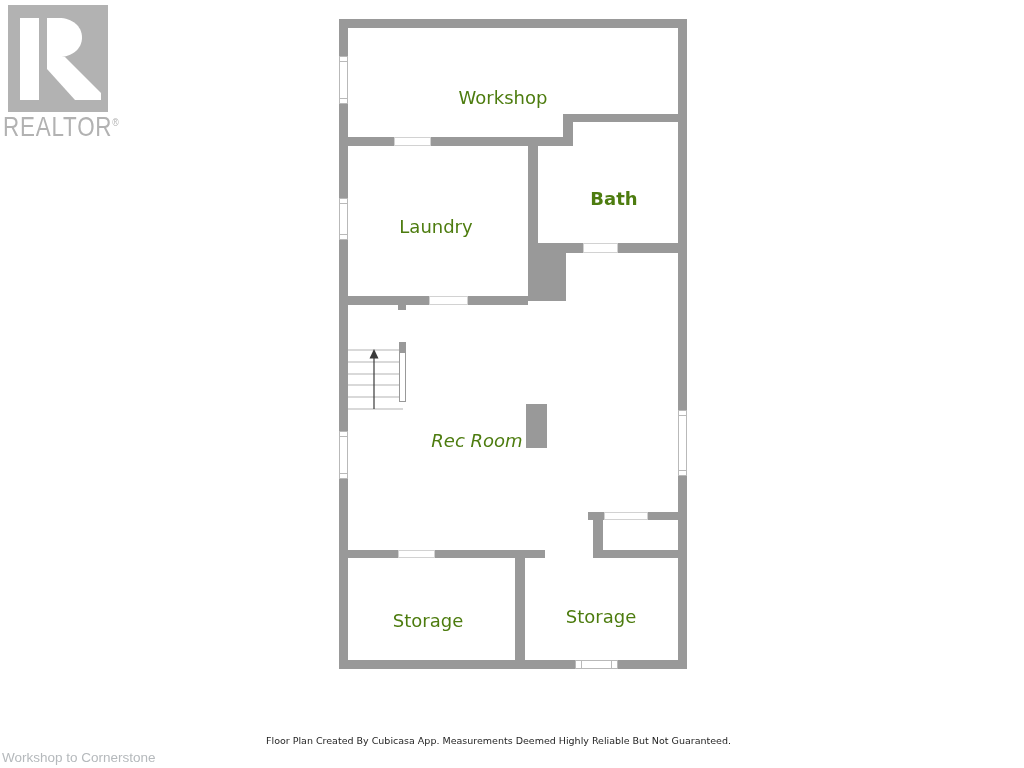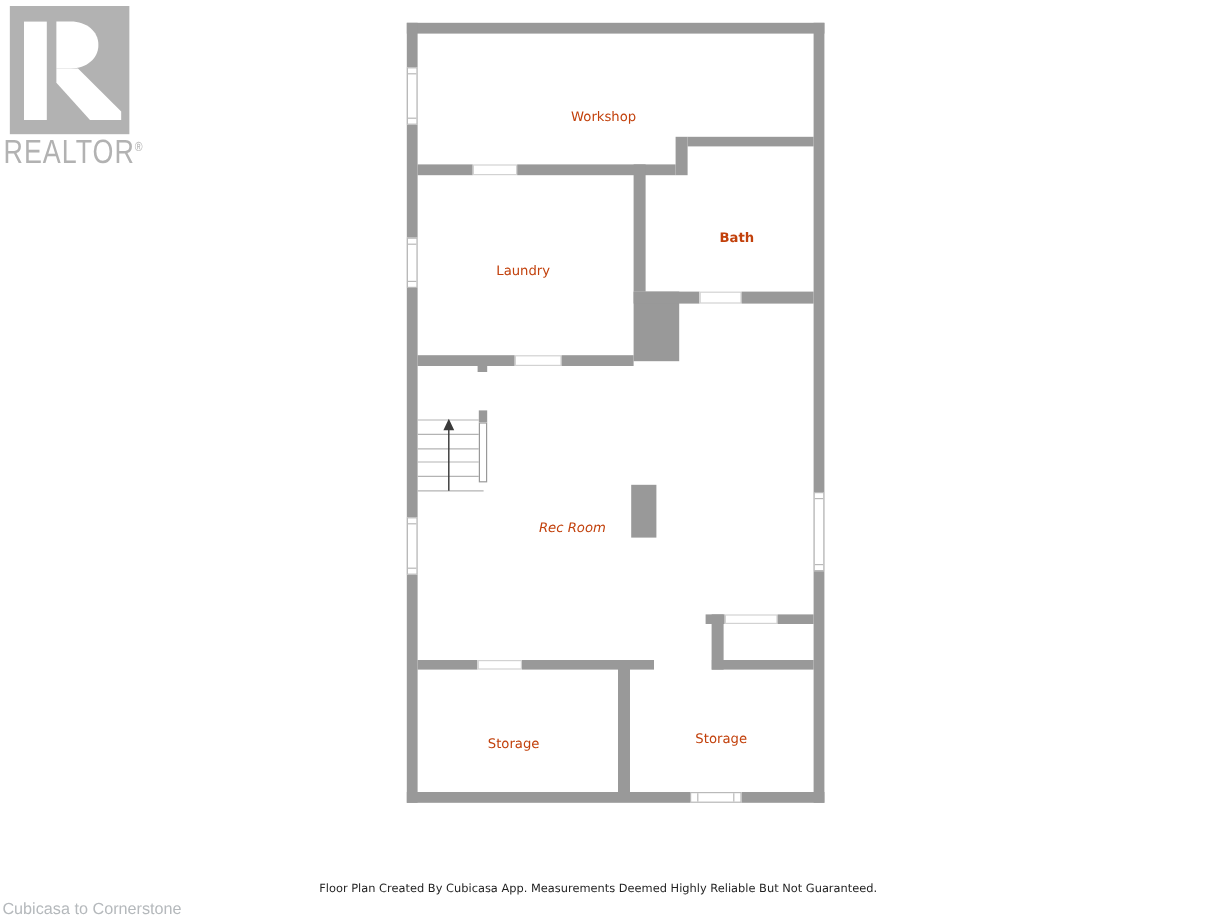--- a/index.html
+++ b/index.html
@@ -25,21 +25,21 @@
   .win{position:absolute;background:#ffffff;border:1px solid #b9b9b9;box-sizing:border-box;}
   .win-v::before,.win-v::after{content:"";position:absolute;left:0;right:0;height:1px;background:#b9b9b9;}
   .win-v::before{top:4px;} .win-v::after{bottom:4px;}
   .win-h::before,.win-h::after{content:"";position:absolute;top:0;bottom:0;width:1px;background:#b9b9b9;}
   .win-h::before{left:5px;} .win-h::after{right:5px;}
   .opening{position:absolute;background:#ffffff;border:1px solid #d2d2d2;box-sizing:border-box;}
   .gap{position:absolute;background:#ffffff;}
   .rail{position:absolute;background:#ffffff;border:1px solid #999999;box-sizing:border-box;}
   .room-label{
     position:absolute;transform:translate(-50%,-50%);
-    font-size:11px;color:#c2410c;white-space:nowrap;
+    font-size:18px;color:#4d7c0f;white-space:nowrap;
   }
   #footer-note{
     position:absolute;left:0;top:735px;width:997px;text-align:center;
     font-size:9.5px;color:#1f1f1f;white-space:nowrap;
   }
   #stairs-svg{position:absolute;left:346px;top:334px;}
 </style>
 </head>
 <body>
 
@@ -109,15 +109,15 @@
   <div class="wall" style="left:515px;top:550px;width:10px;height:110px;"></div>
 
   <div class="room-label" style="left:503px;top:97px;">Workshop</div>
   <div class="room-label" style="left:614px;top:198px;font-weight:bold;">Bath</div>
   <div class="room-label" style="left:436px;top:226px;">Laundry</div>
   <div class="room-label" style="left:477px;top:440px;font-style:italic;">Rec Room</div>
   <div class="room-label" style="left:428px;top:620px;">Storage</div>
   <div class="room-label" style="left:601px;top:616px;">Storage</div>
 
   <div id="footer-note">Floor Plan Created By Cubicasa App. Measurements Deemed Highly Reliable But Not Guaranteed.</div>
-  <div id="licensed">Cubicasa to Cornerstone</div>
+  <div id="licensed">Workshop to Cornerstone</div>
 
 </div>
 
 </body></html>

